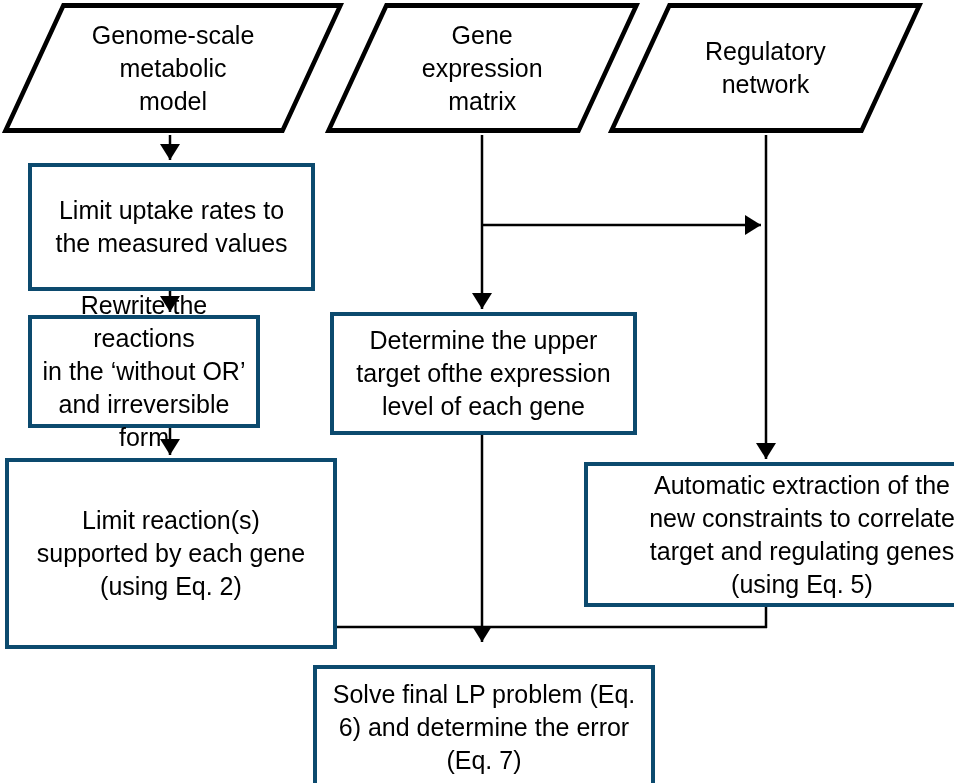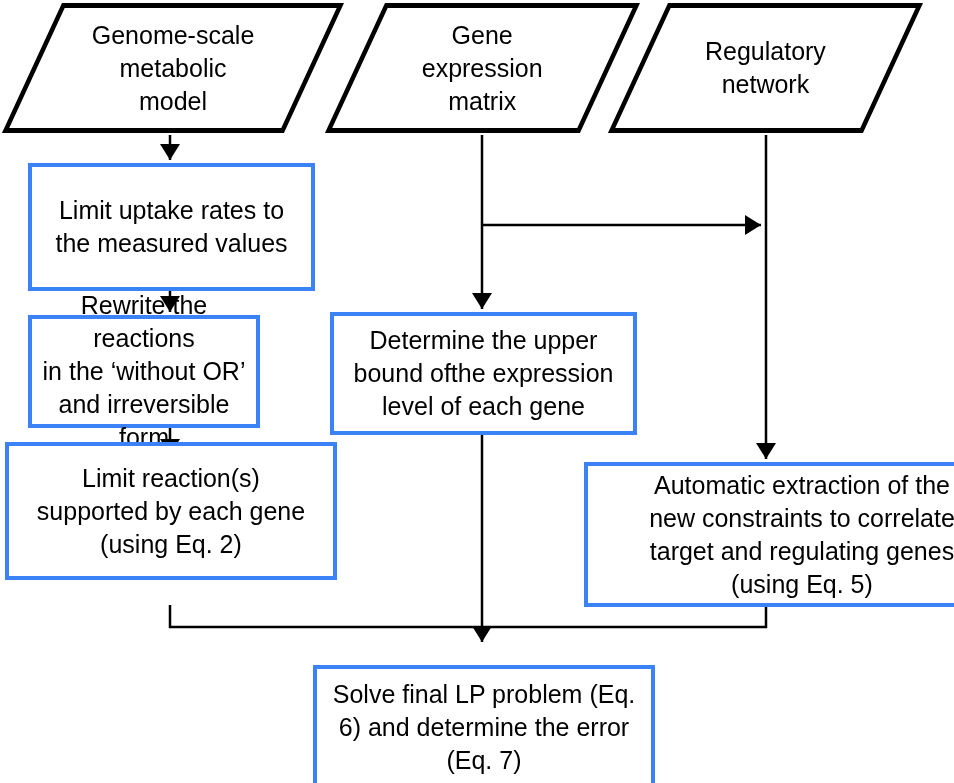--- a/index.html
+++ b/index.html
@@ -33,21 +33,21 @@
   }
   .pgram {
     border: 5px solid #000000;
     transform: skewX(-24.8deg);
     transform-origin: 0 0;
   }
   .pgram .lbl {
     transform: skewX(24.8deg);
   }
   .box {
-    border: 4px solid #3b82f6;
+    border: 4px solid #0c4a6e;
   }
   .lbl {
     display: block;
     text-align: center;
     white-space: pre-line;
     font-size: 25px;
     line-height: 33px;
   }
 </style>
 </head>
@@ -104,29 +104,29 @@
     <span class="lbl">Limit  uptake rates to
 the measured values</span>
   </div>
 
   <div class="node box" style="left:28px; top:315px; width:232px; height:113px;">
     <span class="lbl">Rewrite the reactions
 in the ‘without OR’
 and irreversible form</span>
   </div>
 
-  <div class="node box" style="left:5px; top:442px; width:332px; height:138px;">
+  <div class="node box" style="left:5px; top:458px; width:332px; height:191px;">
     <span class="lbl">Limit reaction(s)
 supported by each gene
 (using Eq. 2)</span>
   </div>
 
   <div class="node box" style="left:330px; top:312px; width:307px; height:123px;">
     <span class="lbl">Determine the upper
-bound ofthe expression
+target ofthe expression
 level of each gene</span>
   </div>
 
   <div class="node box" style="left:584px; top:462px; width:412px; height:145px;padding-left:24px;">
     <span class="lbl">Automatic extraction of the
 new constraints to correlate
 target and regulating genes
 (using Eq. 5)</span>
   </div>
 

